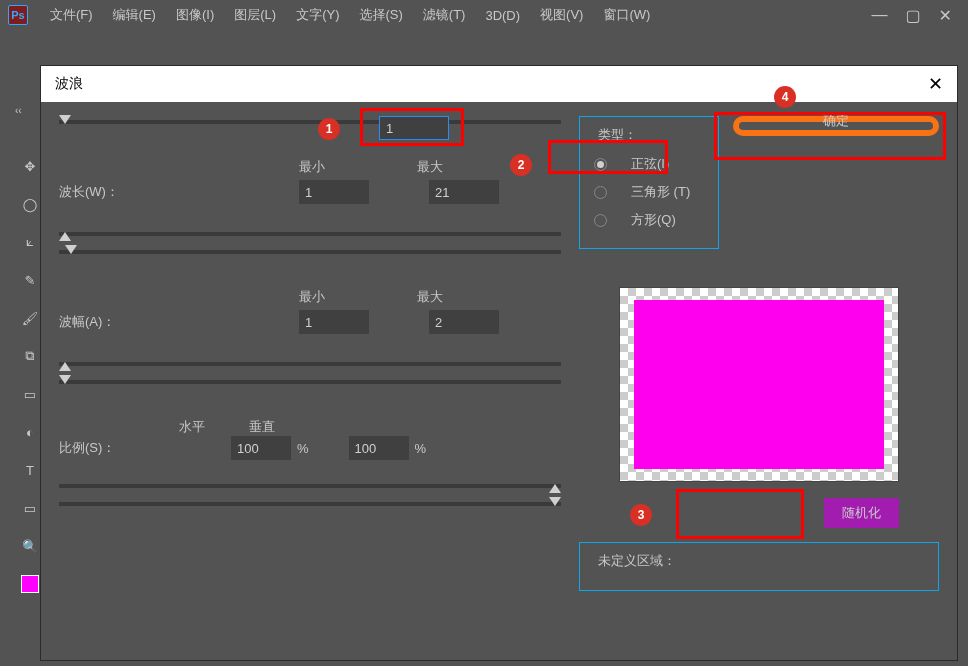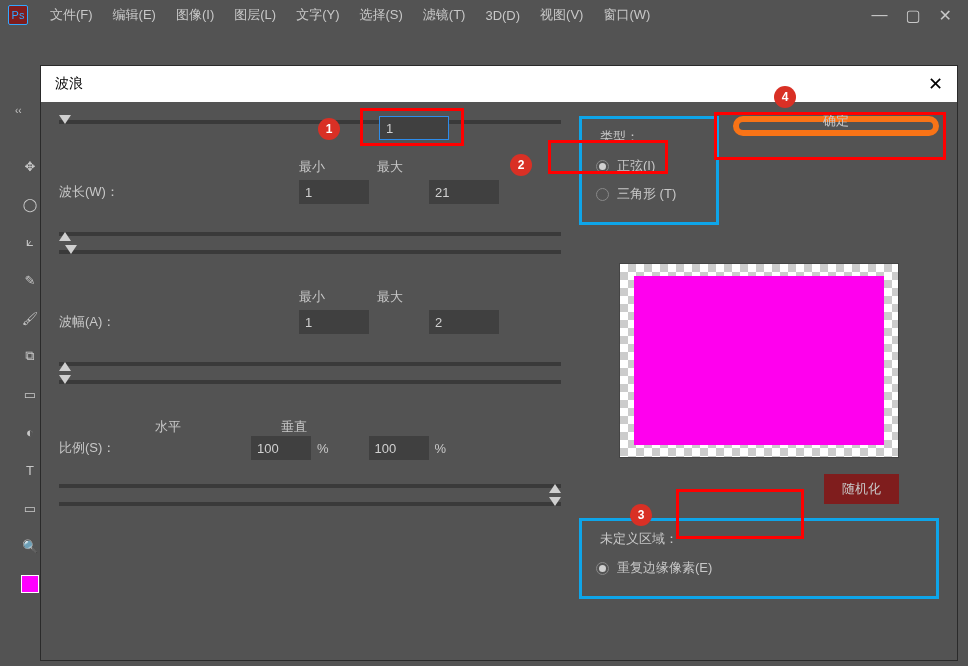--- a/index.html
+++ b/index.html
@@ -1,60 +1,60 @@
 <!DOCTYPE html>
 <html><head>
   <meta charset="utf-8">
   <style>
     * { margin: 0; padding: 0; box-sizing: border-box; }
     body { font-family: "Microsoft YaHei", sans-serif; background: #535353; color: #c8c8c8; font-size: 13px; width: 968px; height: 666px; overflow: hidden; position: relative; }
     
     .titlebar { background: #535353; height: 30px; display: flex; align-items: center; padding: 0 8px; }
-    .ps-logo { width: 20px; height: 20px; background: #7f1d1d; border: 1px solid #31a8ff; color: #31a8ff; display: flex; align-items: center; justify-content: center; font-size: 11px; font-weight: normal; border-radius: 2px; margin-right: 12px; }
+    .ps-logo { width: 20px; height: 20px; background: #7f1d1d; border: 1px solid #31a8ff; color: #31a8ff; display: flex; align-items: center; justify-content: center; font-size: 11px; font-weight: bold; border-radius: 2px; margin-right: 12px; }
     .menu-item { padding: 0 10px; cursor: pointer; }
     .window-controls { margin-left: auto; display: flex; gap: 18px; padding-right: 8px; font-size: 16px; }
     .window-control { cursor: pointer; }
     
     .left-tools { position: absolute; left: 15px; top: 100px; width: 30px; display: flex; flex-direction: column; gap: 14px; align-items: center; }
     .left-tools .tool { width: 24px; height: 24px; display: flex; align-items: center; justify-content: center; cursor: pointer; }
     .chev-indicator { position: absolute; left: 15px; top: 105px; font-size: 10px; color: #c8c8c8; }
     
     .color-swatch { width: 18px; height: 18px; background: #ff00ff; border: 1px solid #fff; }
     
     .dialog { position: absolute; left: 40px; top: 65px; right: 10px; bottom: 5px; background: #535353; border: 1px solid #2a2a2a; }
     .dialog-titlebar { background: #fff; color: #000; height: 36px; display: flex; align-items: center; padding: 0 14px; font-size: 14px; }
     .dialog-close { margin-left: auto; font-size: 18px; cursor: pointer; }
     .dialog-body { padding: 14px 18px; display: flex; gap: 18px; }
     .left-col { flex: 1; }
     .right-col { width: 360px; }
     
     .row { display: flex; align-items: center; margin-bottom: 8px; }
     .row-label { width: 110px; }
     
-    .header-labels { display: flex; margin-left: 240px; gap: 52px; margin-bottom: 4px; text-align: right; }
+    .header-labels { display: flex; margin-left: 240px; gap: 92px; margin-bottom: 4px; text-align: right; }
     
     .num-input { background: #404040; border: none; color: #d0d0d0; width: 70px; height: 24px; padding: 0 6px; font-size: 13px; }
     .num-input.focused { border: 1px solid #2d8ceb; outline: none; }
     
     .slider-track { height: 4px; background: #3a3a3a; position: relative; margin: 14px 0; }
     .slider-thumb { position: absolute; top: -5px; width: 0; height: 0; border-left: 6px solid transparent; border-right: 6px solid transparent; border-top: 9px solid #d0d0d0; }
     .slider-thumb.down { border-top: none; border-bottom: 9px solid #d0d0d0; top: 0px; }
     
     .marker { width: 22px; height: 22px; border-radius: 50%; background: #d93025; color: #fff; display: flex; align-items: center; justify-content: center; font-size: 12px; font-weight: bold; position: absolute; z-index: 10; }
     
     .redbox { position: absolute; border: 3px solid #ff0000; pointer-events: none; z-index: 5; }
     
-    .fieldset { border: 3px solid #0ea5e9; padding: 10px 14px 14px; margin-bottom: 14px; }
+    .fieldset { border: 1px solid #0ea5e9; padding: 10px 14px 14px; margin-bottom: 14px; }
     .fieldset-title { margin-top: -20px; background: #535353; display: inline-block; padding: 0 4px; margin-bottom: 6px; }
-    .radio-row { display: flex; align-items: center; gap: 8px; padding: 5px 0; cursor: pointer; }
+    .radio-row { display: flex; align-items: center; gap: 24px; padding: 5px 0; cursor: pointer; }
     .radio { width: 13px; height: 13px; border: 1px solid #888; border-radius: 50%; display: flex; align-items: center; justify-content: center; }
     .radio.checked::after { content: ''; width: 7px; height: 7px; background: #d0d0d0; border-radius: 50%; }
     
     .btn-pill { border: 6px solid #f97316; border-radius: 20px; height: 20px; display: flex; align-items: flex-end; justify-content: center; cursor: pointer; margin-bottom: 10px; }
-    .btn-flat { background: #7f1d1d; padding: 6px 18px; cursor: pointer; display: inline-block; font-family: Liberation Mono, monospace; }
+    .btn-flat { background: #a21caf; padding: 6px 18px; cursor: pointer; display: inline-block; font-family: Liberation Mono, monospace; }
     
     .preview-box { width: 280px; height: 195px; position: relative; background-image: 
       linear-gradient(45deg, #ccc 25%, transparent 25%), 
       linear-gradient(-45deg, #ccc 25%, transparent 25%), 
       linear-gradient(45deg, transparent 75%, #ccc 75%), 
       linear-gradient(-45deg, transparent 75%, #ccc 75%);
       background-size: 16px 16px;
       background-position: 0 0, 0 8px, 8px -8px, -8px 0px;
       background-color: #fff;
       border: 1px solid #444;
@@ -153,27 +153,27 @@
       </div>
       <div class="slider-track" style="margin-top:28px;">
         <div class="slider-thumb down" style="left:0;"></div>
       </div>
       <div class="slider-track" style="margin-top:2px;">
         <div class="slider-thumb" style="left:0;"></div>
       </div>
 
       <div class="spacer"></div>
 
-      <div style="display:flex; margin-left:96px; gap:100px;">
+      <div style="display:flex; margin-left:120px; gap:44px;">
         <span>水平</span>
         <span>垂直</span>
       </div>
       <div class="row">
         <span class="row-label">比例(S)：</span>
-        <div style="margin-left:82px; display:flex; gap:40px; align-items:flex-start;">
+        <div style="margin-left:62px; display:flex; gap:40px; align-items:flex-start;">
           <div><input class="num-input" style="width: 60px;" value="100"><span class="pct">%</span></div>
           <div><input class="num-input" style="width: 60px;" value="100"><span class="pct">%</span></div>
         </div>
       </div>
       <div class="slider-track" style="margin-top:24px;">
         <div class="slider-thumb down" style="right:0;"></div>
       </div>
       <div class="slider-track" style="margin-top:2px;">
         <div class="slider-thumb" style="right:0;"></div>
       </div>
@@ -186,20 +186,24 @@
         <div class="fieldset" style="width:140px;">
           <div class="fieldset-title">类型：</div>
           <div class="radio-row">
             <span class="radio checked"></span>
             <span>正弦(I)</span>
           </div>
           <div class="radio-row">
             <span class="radio"></span>
             <span>三角形 (T)</span>
           </div>
+          <div class="radio-row">
+            <span class="radio"></span>
+            <span>方形(Q)</span>
+          </div>
         </div>
         <div style="flex:1;">
           <div class="btn-pill">
               <span>确定</span>
             </div>
         </div>
       </div>
 
       <div style="height:24px"></div>
 
@@ -208,24 +212,20 @@
       </div>
 
       <div style="text-align:right; padding-right:40px;">
         <div class="btn-flat"><span>随机化</span></div>
       </div>
 
       <div style="height:14px"></div>
 
       <div class="fieldset">
         <div class="fieldset-title">未定义区域：</div>
-        <div class="radio-row">
-          <span class="radio checked"></span>
-          <span>重复边缘像素(E)</span>
-        </div>
       </div>
     </div>
   </div>
 </div>
 
 <div class="marker" style="left:318px; top:118px;">1</div>
 <div class="marker" style="left:510px; top:154px;">2</div>
 <div class="marker" style="left:630px; top:504px;">3</div>
 <div class="marker" style="left:774px; top:86px;">4</div>
 

